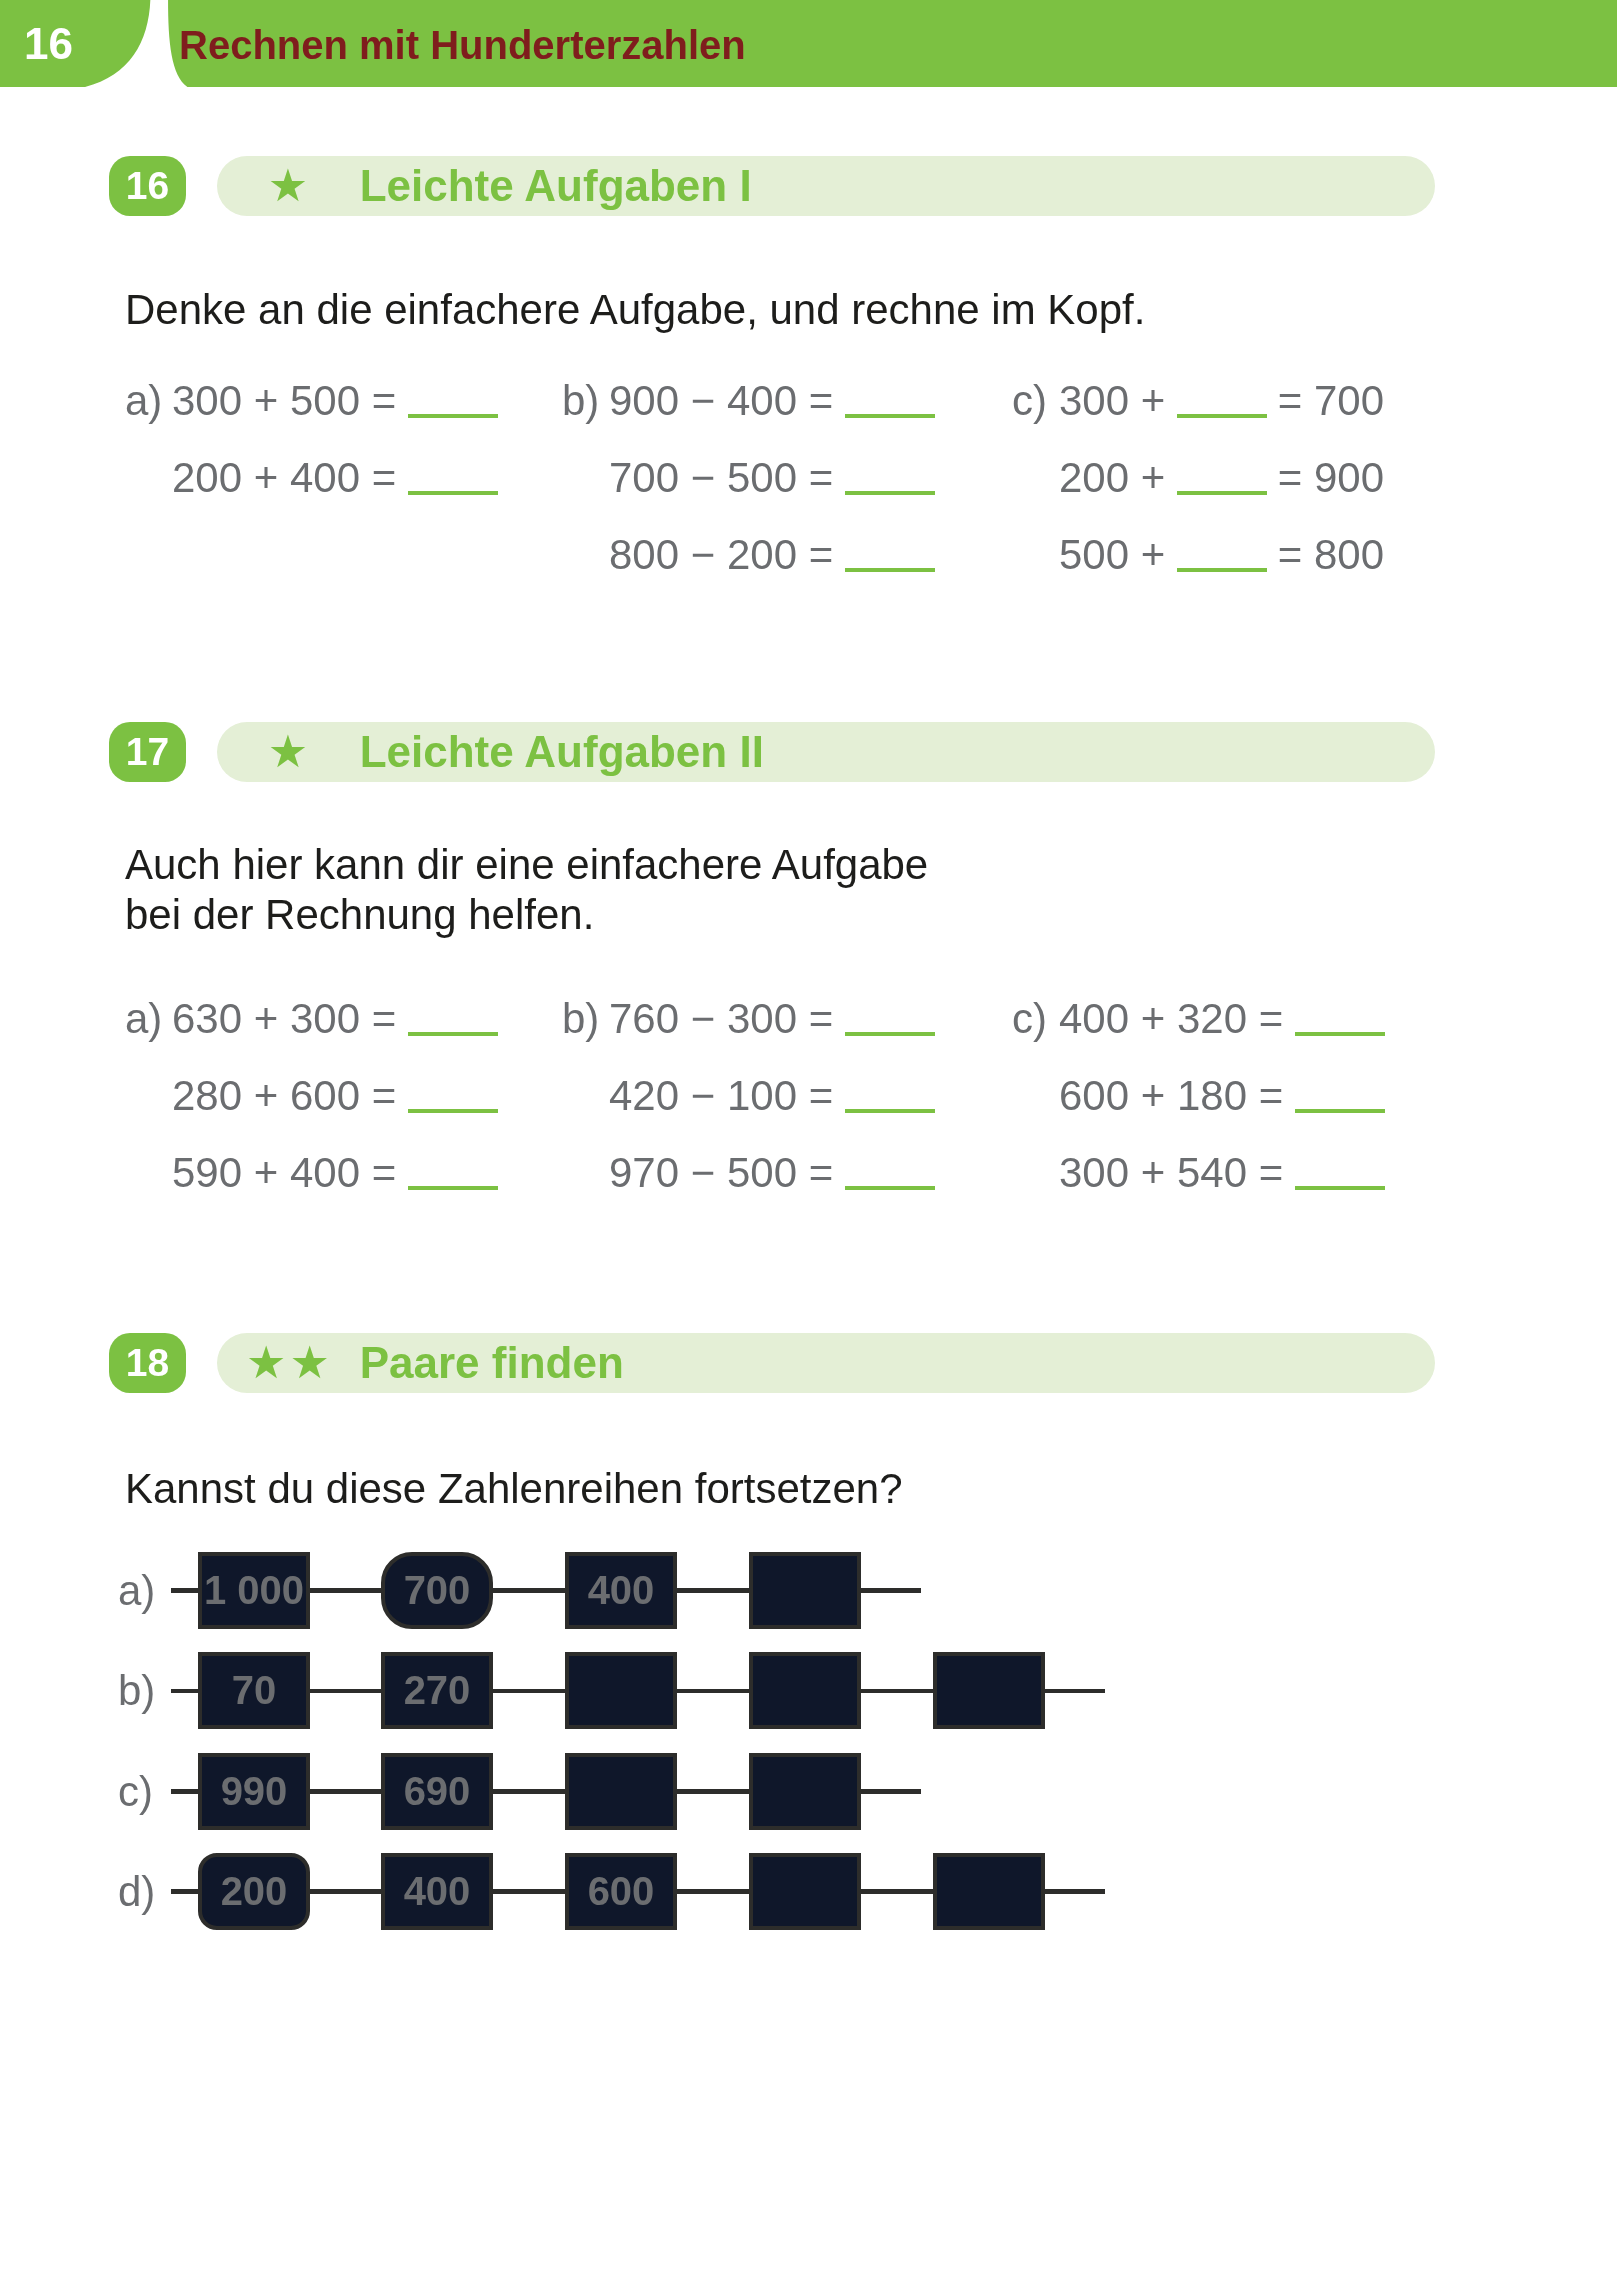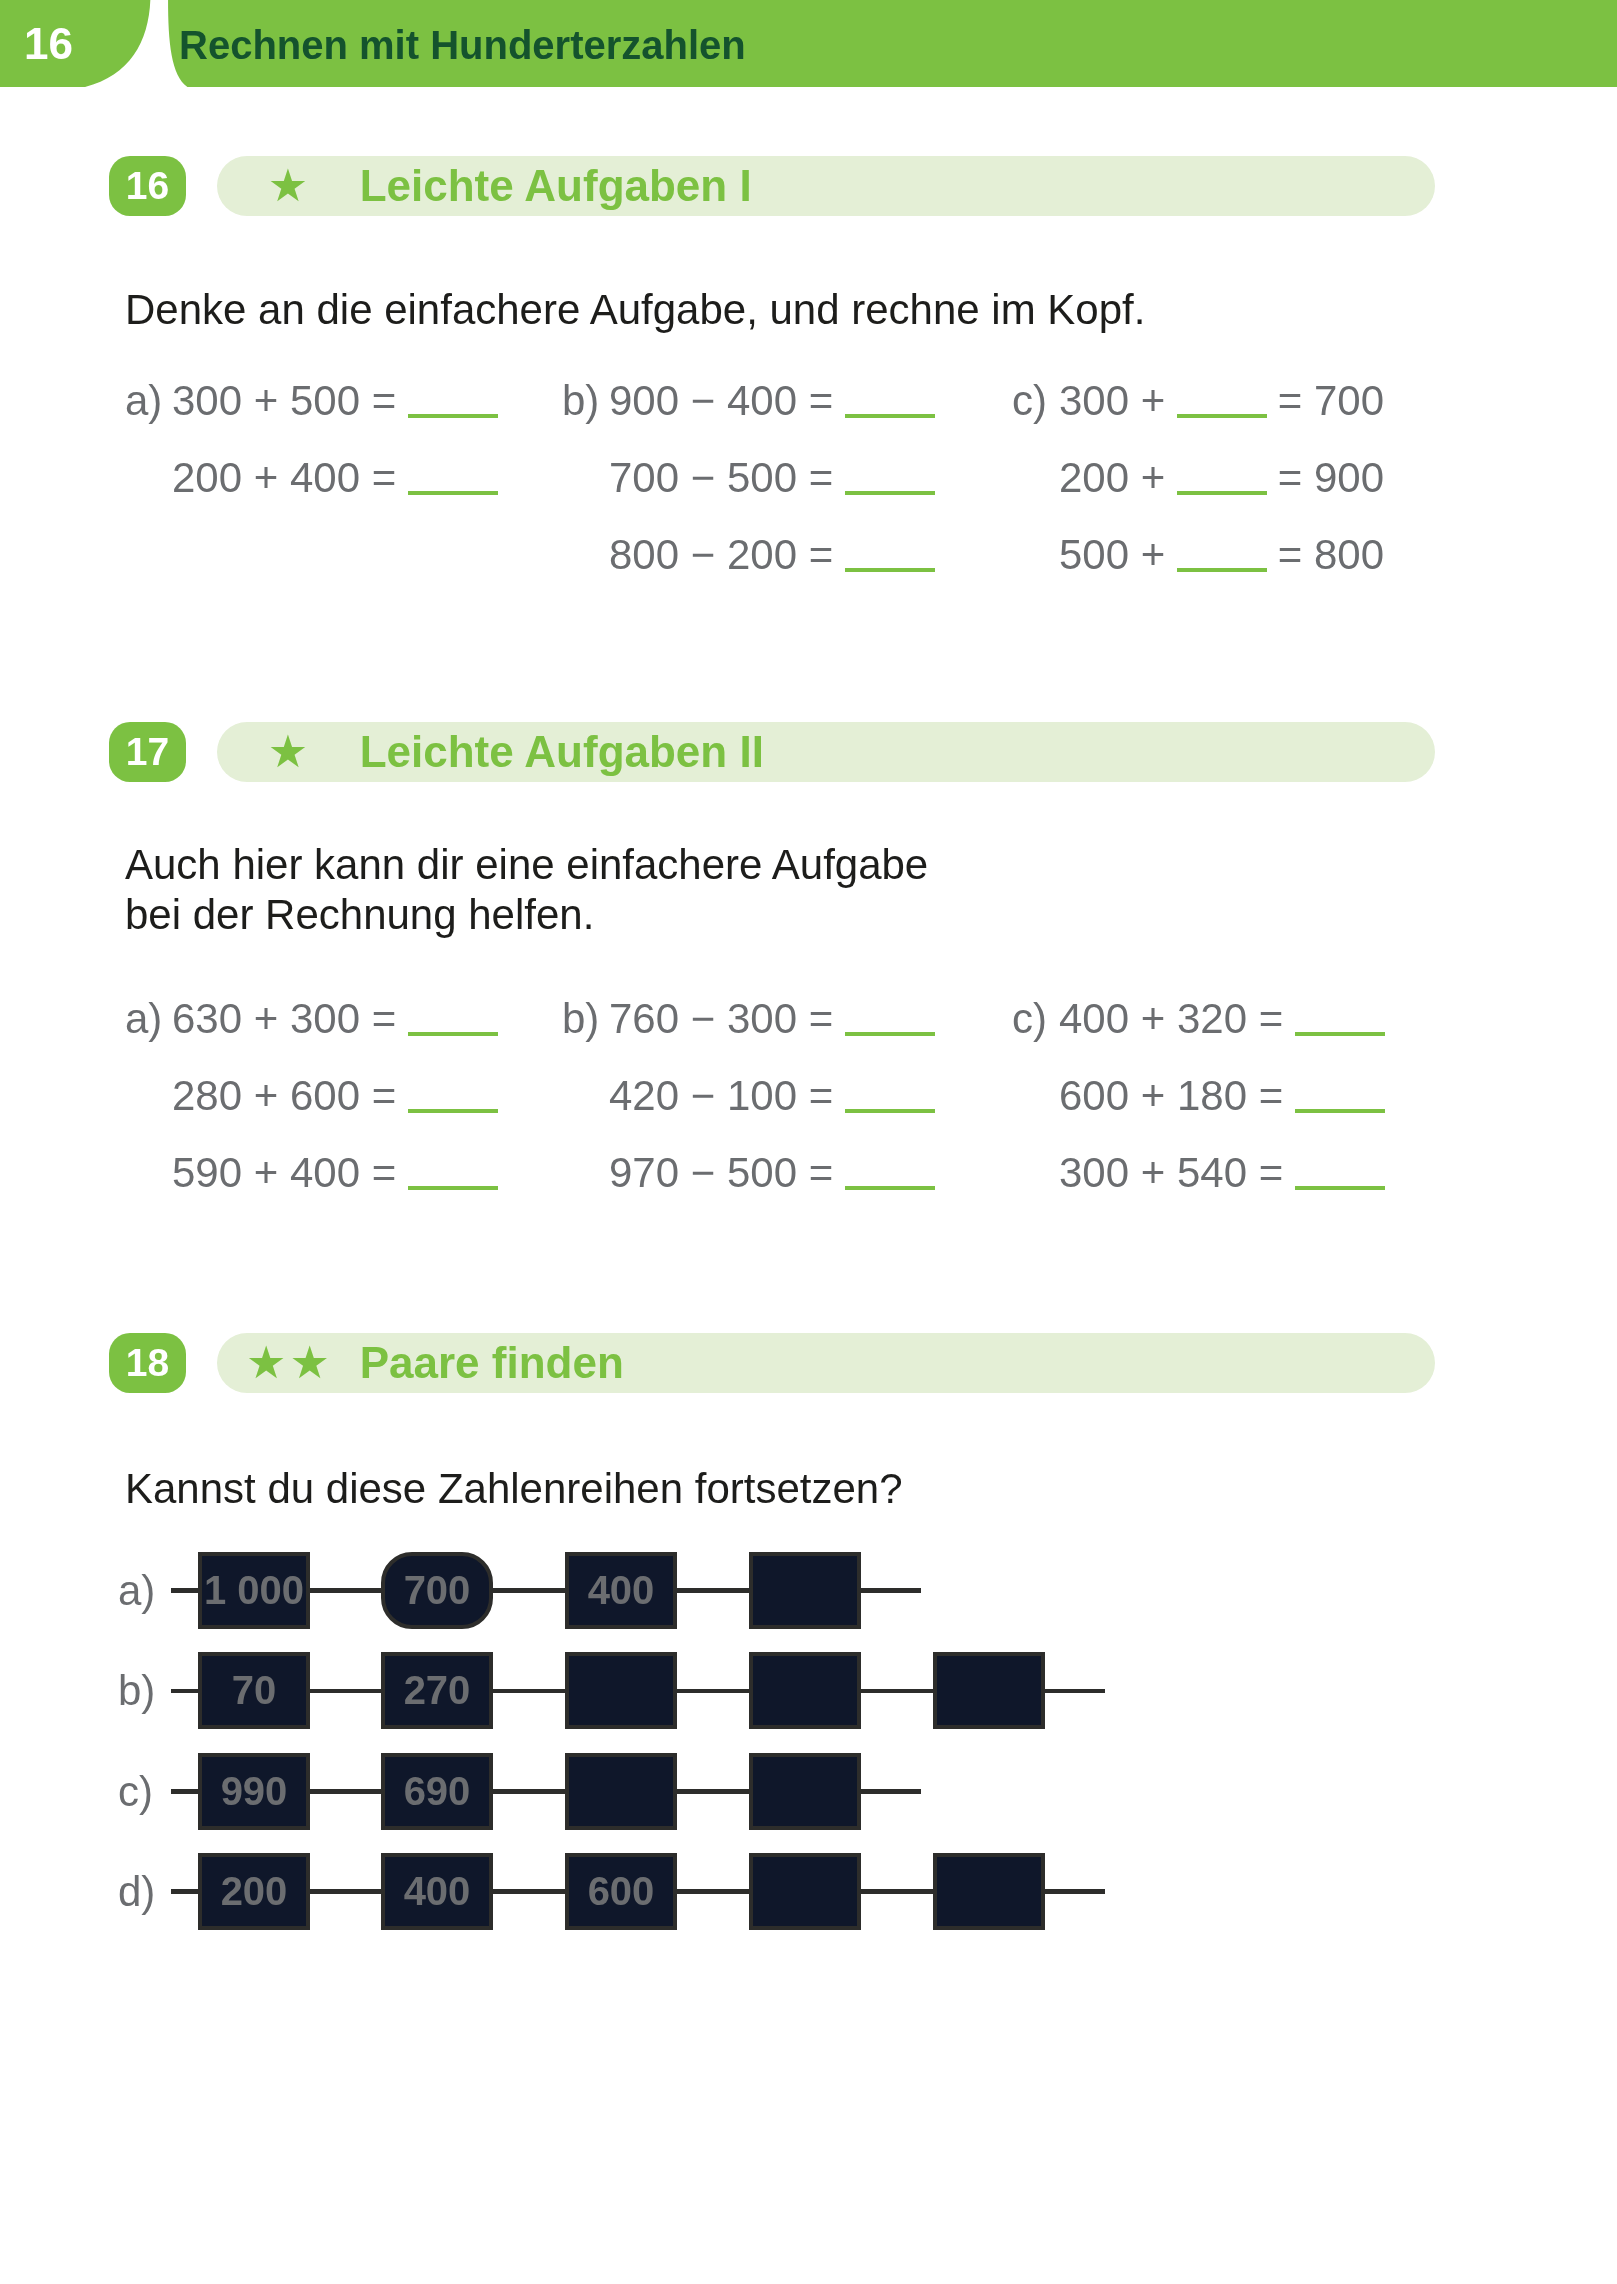--- a/index.html
+++ b/index.html
@@ -9,21 +9,21 @@
   *{margin:0;padding:0;box-sizing:border-box;}
   html,body{width:1618px;height:2284px;background:#ffffff;
     font-family:"Liberation Sans",sans-serif;overflow:hidden;}
 
   
   .page-header{position:relative;width:1618px;height:87px;background:var(--green);}
   .page-num{position:absolute;left:24px;top:0;height:87px;line-height:87px;
     font-size:44px;font-weight:bold;color:#ffffff;}
   .header-notch{position:absolute;left:81px;top:0;width:129px;height:87px;}
   .header-title{position:absolute;left:179px;top:0;height:75px;line-height:90px;
-    font-size:40px;font-weight:bold;color:#14532d;}
+    font-size:40px;font-weight:bold;color:#7f1d1d;}
 
   
   .ex-header{display:flex;align-items:center;margin-left:109px;height:60px;}
   .badge{width:77px;height:60px;border-radius:21px;background:var(--green);
     color:#fff;font-size:39px;font-weight:bold;display:flex;
     align-items:center;justify-content:center;flex:0 0 auto;}
   .pill{margin-left:31px;width:1218px;height:60px;border-radius:30px;
     background:var(--light-green);display:flex;align-items:center;padding-left:16px;}
   .stars{width:113px;text-align:center;font-size:45px;color:var(--green);
     letter-spacing:3.2px;line-height:60px;}
@@ -236,21 +236,21 @@
         <span class="seq-label">c)</span>
         <div class="seq-line" style="left: 53px; width: 750px;"></div>
         <div class="seq-box" style="left: 80px;">990</div>
         <div class="seq-box" style="left: 263px;">690</div>
         <div class="seq-box" style="left: 447px;"></div>
         <div class="seq-box" style="left: 631px;"></div>
       </div>
       <div class="seq-row">
         <span class="seq-label">d)</span>
         <div class="seq-line" style="left: 53px; width: 934px;"></div>
-        <div class="seq-box" style="left: 80px;">200</div>
+        <div class="seq-box" style="left: 80px; border-radius: 19px;">200</div>
         <div class="seq-box" style="left: 263px;">400</div>
         <div class="seq-box" style="left: 447px;">600</div>
         <div class="seq-box" style="left: 631px;"></div>
         <div class="seq-box" style="left: 815px;"></div>
       </div>
     </div>
 </section>
 
 
 </body></html>

